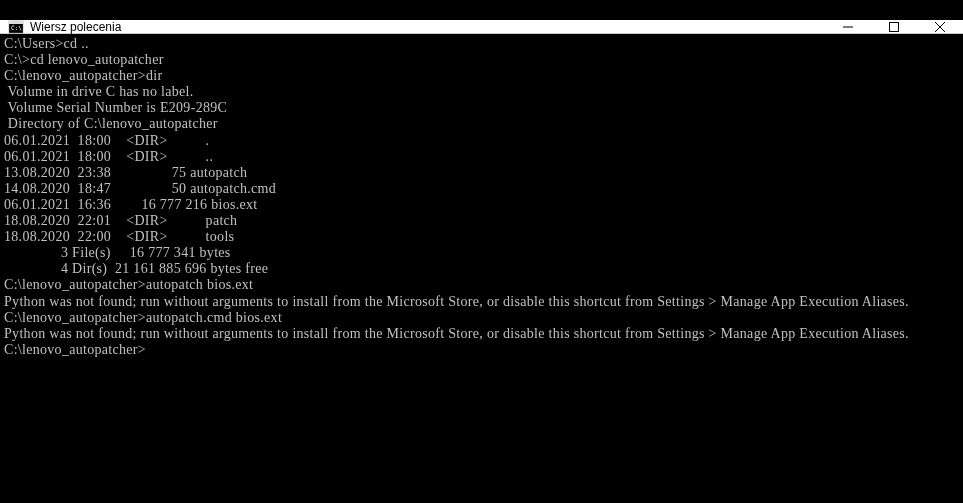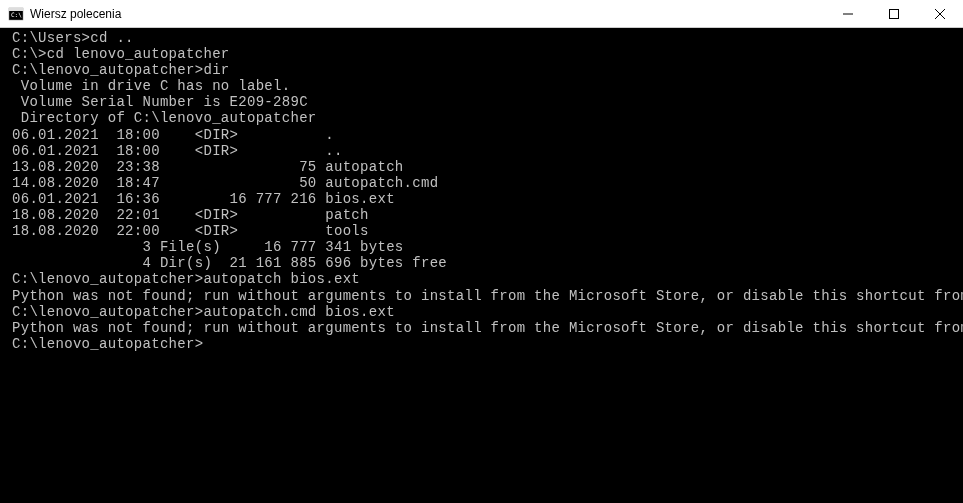--- a/index.html
+++ b/index.html
@@ -11,25 +11,26 @@
       background: #000;
       font-family: 'Consolas', 'Courier New', monospace;
       font-size: 14px;
       color: #c0c0c0;
       width: 963px;
       height: 503px;
       overflow: hidden;
     }
     .titlebar {
       background: #fff;
-      height: 28px;
+      height: 14px;
       display: flex;
       align-items: center;
       justify-content: space-between;
       border-bottom: 1px solid #ccc;
+      margin-top: 20px;
     }
     .titlebar-left {
       display: flex;
       align-items: center;
       padding-left: 8px;
       gap: 6px;
     }
     .title-icon {
       width: 16px;
       height: 16px;
@@ -54,24 +55,25 @@
       justify-content: center;
       font-family: 'Segoe UI', sans-serif;
       color: #000;
       cursor: default;
     }
     .titlebar-btn svg {
       width: 10px;
       height: 10px;
     }
     .terminal {
-      padding: 2px 12px;
+      padding: 2px 4px;
       white-space: pre;
       line-height: 1.15;
       letter-spacing: 0.3px;
+      font-family: Liberation Serif, serif;
     }
     .line {
       display: block;
     }
   </style>
 </head>
 <body>
 
 <div class="titlebar">
   <div class="titlebar-left">

